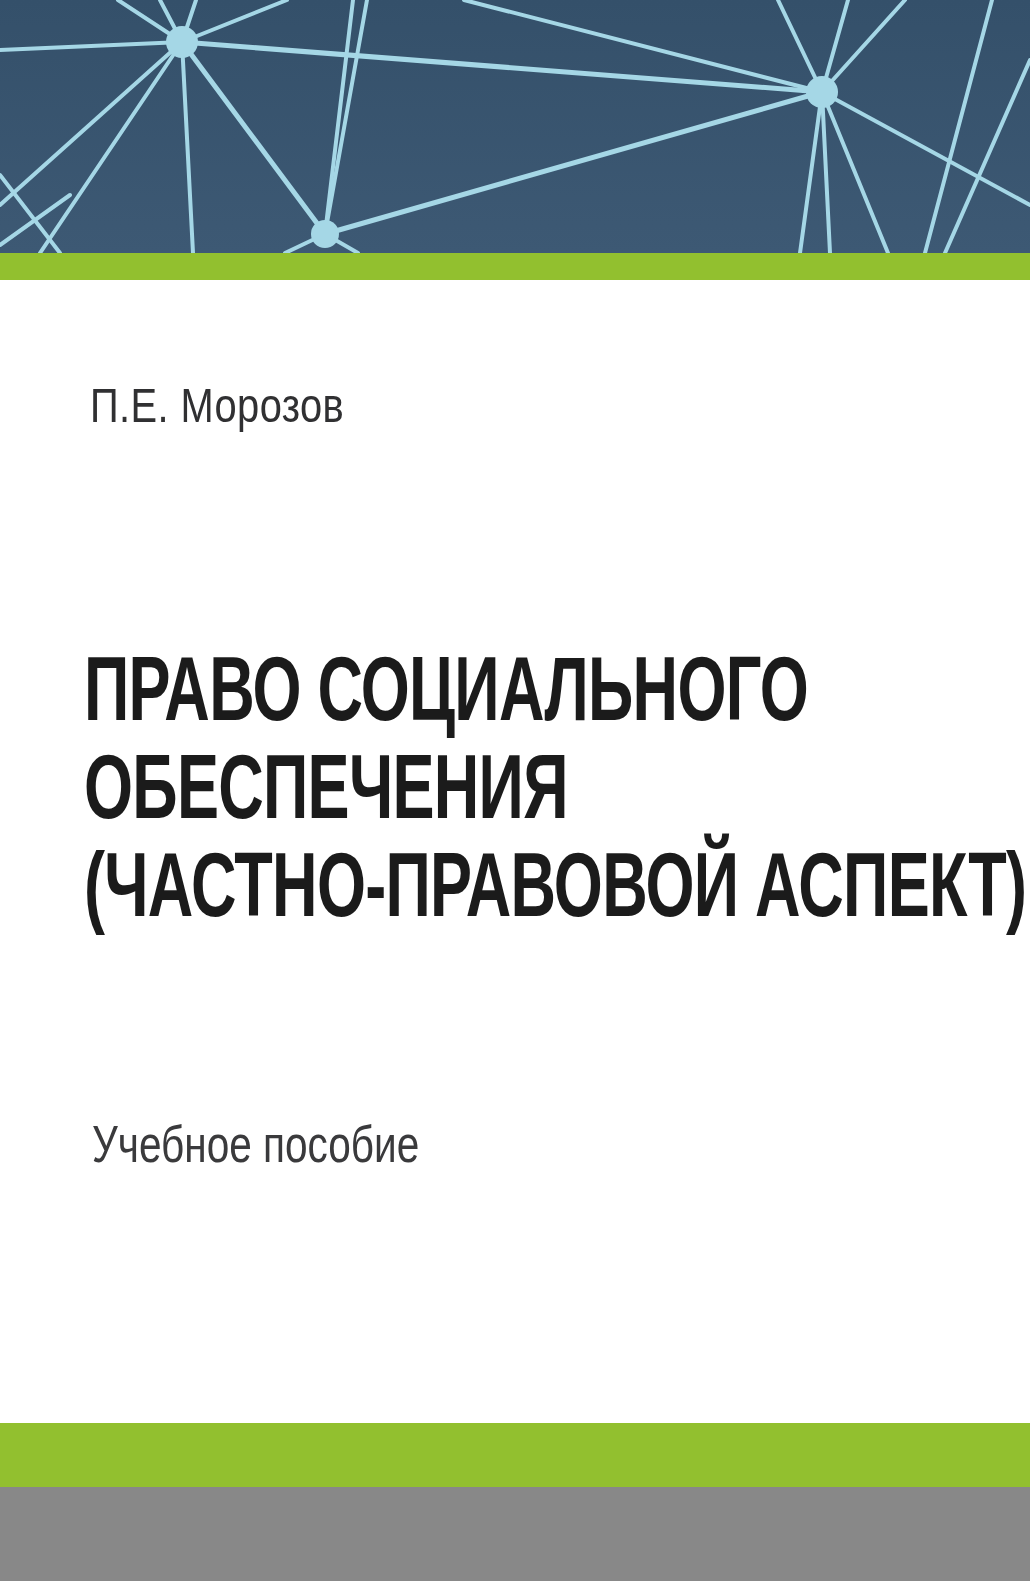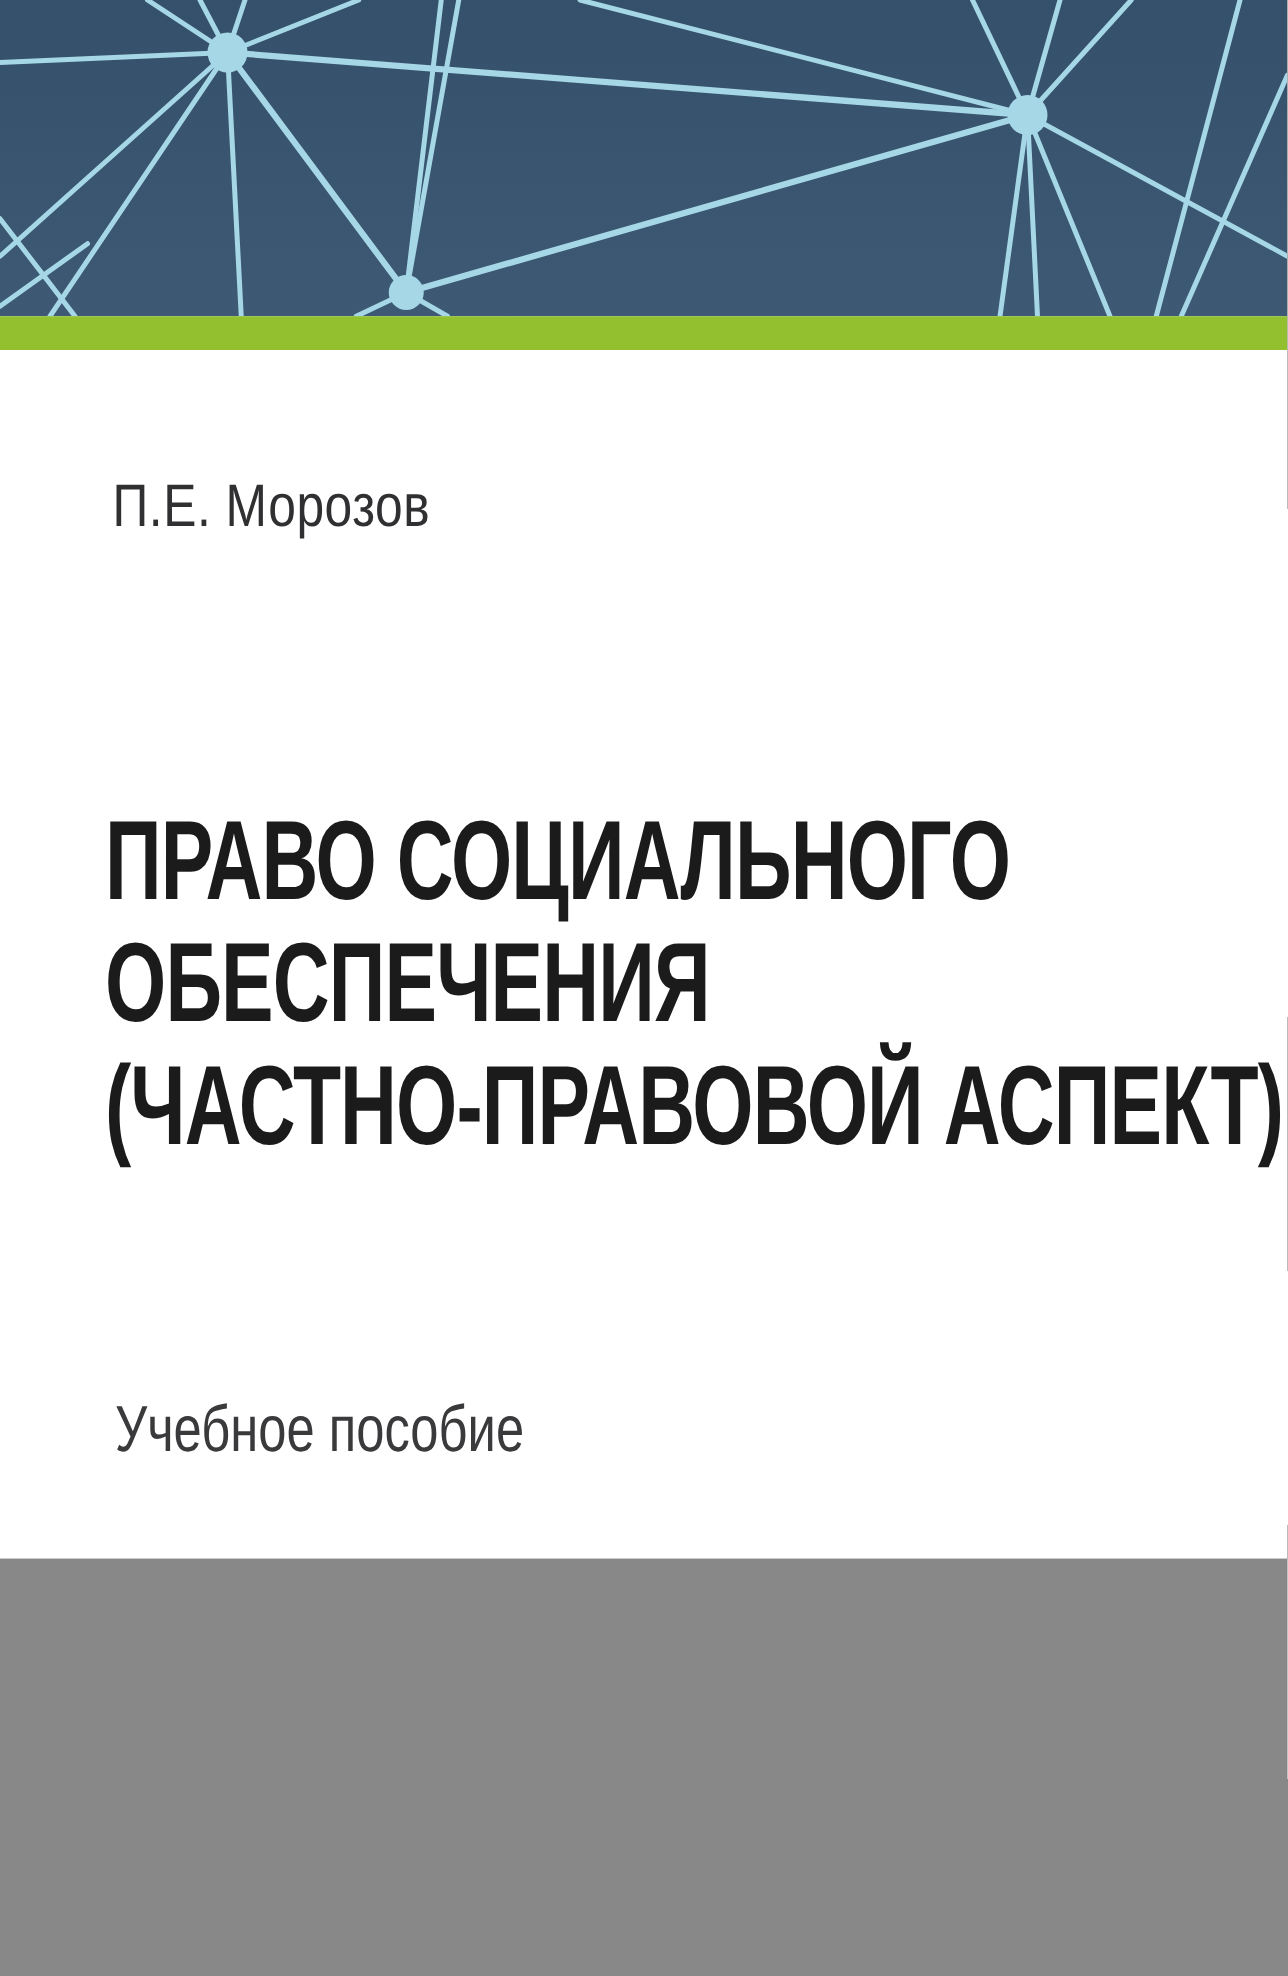--- a/index.html
+++ b/index.html
@@ -9,21 +9,21 @@
     --green:#92c02f;
     --white:#ffffff;
     --ink:#303032;
     --title-ink:#1b1b1b;
     --logo-blue:#6b7eb7;
     --logo-green:#a8cd69;
     --site-green:#b9d68e;
   }
   html,body{margin:0;padding:0;background:#888;}
   .cover{
-    position:relative;width:1030px;height:1247px;background:var(--white);
+    position:relative;width:1030px;height:1487px;background:var(--white);
     overflow:hidden;font-family:"Liberation Sans",sans-serif;margin:0 auto;
   }
   .header{
     position:absolute;left:0;top:0;width:1030px;height:253px;
     background:linear-gradient(180deg,var(--header-bg-top),var(--header-bg-bottom));
   }
   .header svg{display:block;width:100%;height:100%;}
   .stripe-top{
     position:absolute;left:0;top:253px;width:1030px;height:27px;background:var(--green);
   }

